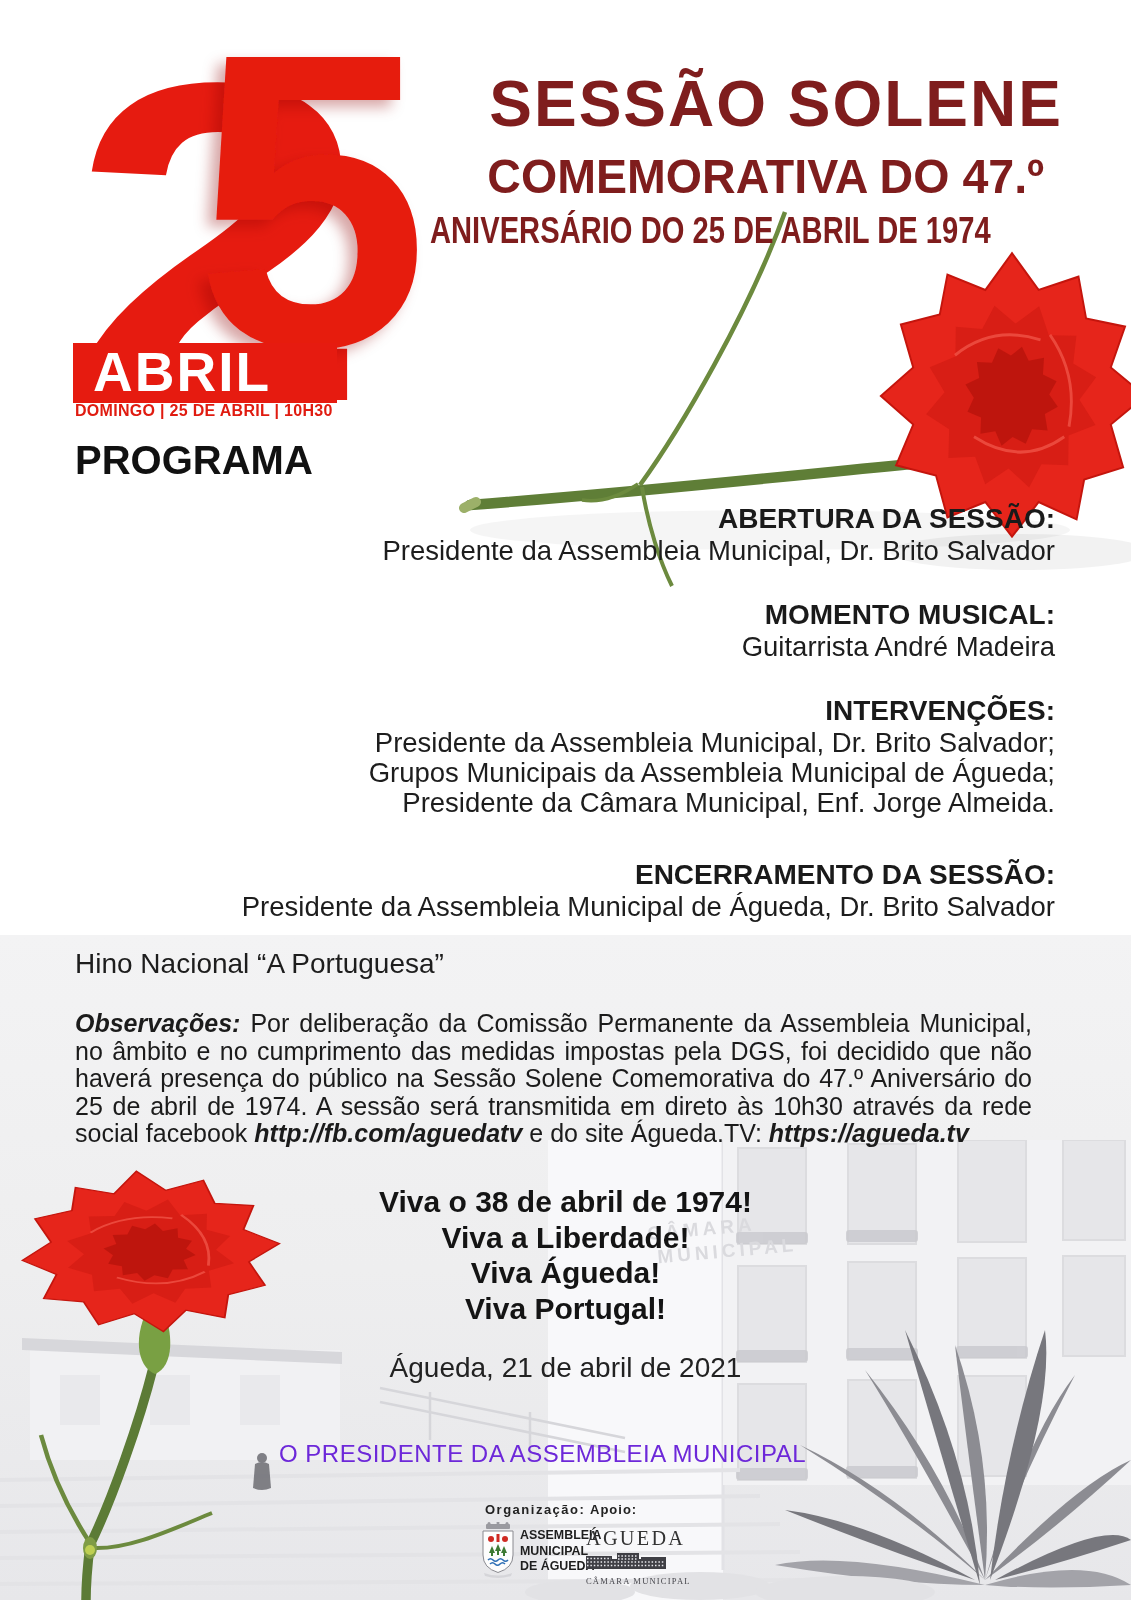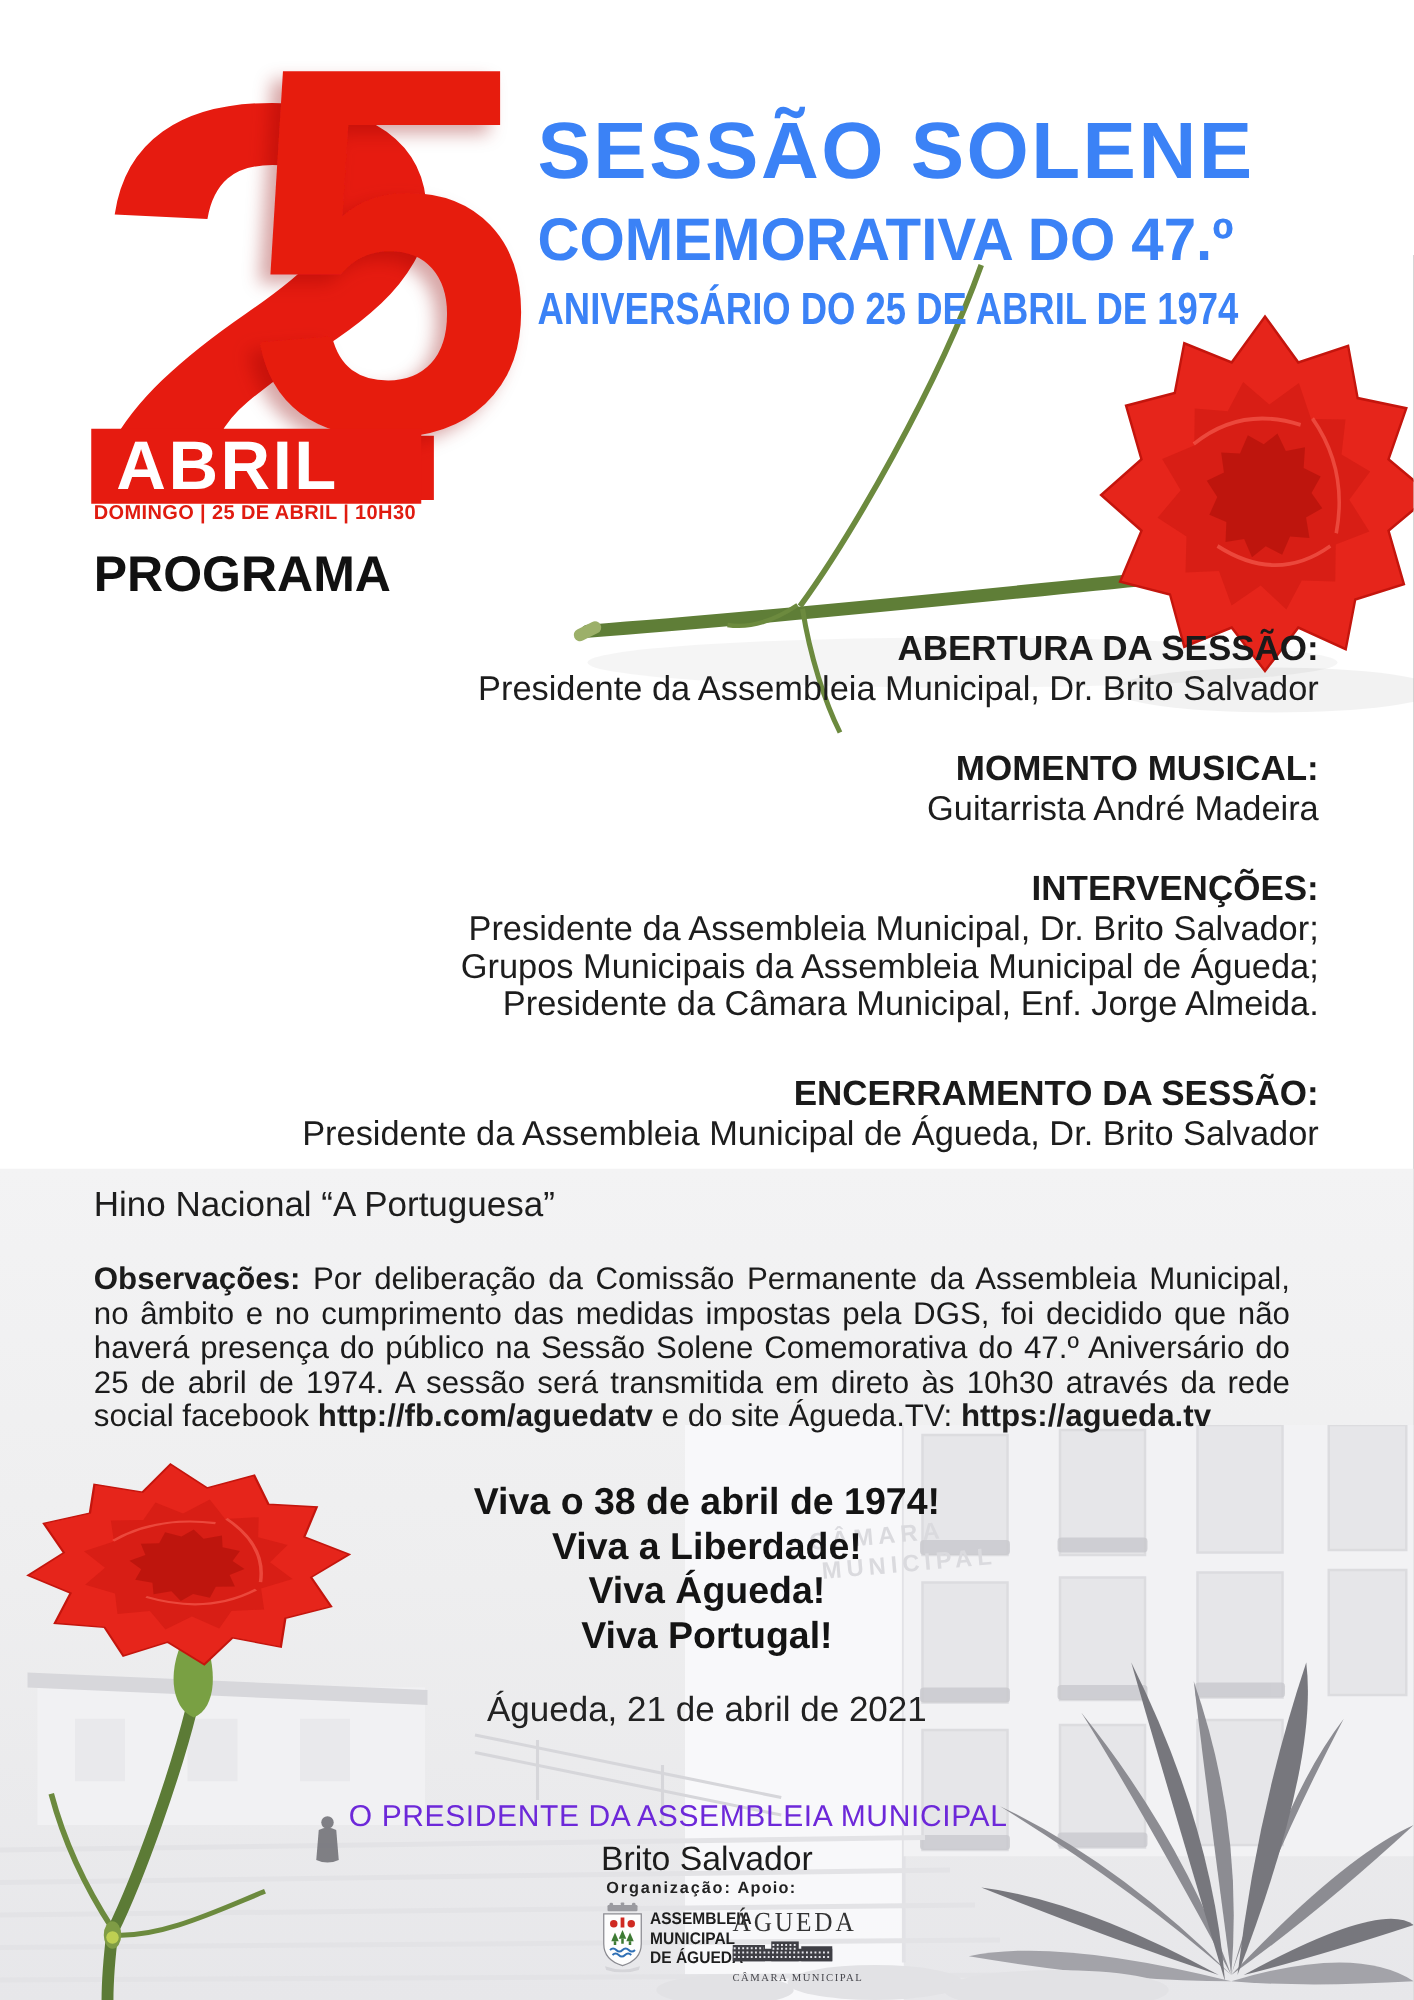--- a/index.html
+++ b/index.html
@@ -9,34 +9,34 @@
     font-family:"Liberation Sans", sans-serif;color:#1a1a1a;
   }
   .abs{position:absolute;}
   
   .gray-band{left:0;top:935px;width:1131px;height:665px;
     background:linear-gradient(180deg,#f3f3f4 0%,#eeeeef 50%,#e7e7ea 100%);}
   
   .logo-svg text{font-family:"Liberation Sans", sans-serif;font-weight:bold;}
   .logo-dateline{left:75px;top:402px;font-size:16px;font-weight:bold;color:#e01b10;letter-spacing:.3px;}
   
-  .title{left:430px;top:88px;line-height:1;color:#3b82f6;}
+  .title{left:430px;top:72px;line-height:1;color:#7f1d1d;text-align:center;}
   .title .t1{font-size:64px;font-weight:bold;letter-spacing:2px;}
   .title .t2{font-size:48px;font-weight:bold;letter-spacing:0;margin-top:17px;transform:scaleX(.97);transform-origin:left;}
   .title .t3{font-size:36px;font-weight:bold;margin-top:12px;transform:scaleX(.81);transform-origin:left;}
   
   .programa-h{left:75px;top:438px;font-size:40px;font-weight:bold;color:#111;text-align:center;}
   .section{left:75px;width:980px;text-align:right;}
   .section .sh{font-size:28px;font-weight:bold;line-height:34px;}
   .section .sl{font-size:27.5px;line-height:30px;color:#1d1d1d;}
   .anthem{left:75px;top:948px;font-size:28px;color:#1d1d1d;}
   
   .obs{left:75px;top:1010px;width:957px;font-size:25px;line-height:27.6px;
     text-align:justify;color:#1b1b1b;}
-  .obs b{font-weight:bold;}
+  .obs b{font-weight:bold;font-style:italic;}
   
   .vivas{left:0;top:1184px;width:1131px;text-align:center;font-size:30px;
     font-weight:bold;line-height:35.5px;color:#141414;}
   .dateline{left:0;top:1352px;width:1131px;text-align:center;font-size:28px;color:#222;}
   .sig-title{left:0;top:1440px;width:1085px;text-align:center;font-size:24px;letter-spacing:.5px;color:#6d28d9;}
   .sig-name{left:0;top:1472px;width:1131px;text-align:center;font-size:27px;color:#1c1c1c;}
   
   .org-label{left:485px;top:1502px;font-size:13px;font-weight:bold;letter-spacing:1.5px;color:#222;}
   .apoio-label{left:590px;top:1502px;font-size:13px;font-weight:bold;letter-spacing:1px;color:#222;}
   .org-lines{left:520px;top:1527px;font-size:13.5px;font-weight:bold;line-height:15.5px;
@@ -232,21 +232,20 @@
   <div class="abs vivas">
     <div>Viva o 38 de abril de 1974!</div>
     <div>Viva a Liberdade!</div>
     <div>Viva Águeda!</div>
     <div>Viva Portugal!</div>
   </div>
 
   <div class="abs dateline">Águeda, 21 de abril de 2021</div>
 
   <div class="abs sig-title">O PRESIDENTE DA ASSEMBLEIA MUNICIPAL</div>
-  <div class="abs sig-name">Brito Salvador</div>
 
   <div class="abs org-label">Organização:</div>
   <div class="abs apoio-label">Apoio:</div>
 
   <svg class="abs" style="left:480px;top:1522px" width="36" height="56" viewBox="0 0 36 56">
     <g fill="#9a9aa0">
       <rect x="6" y="2" width="24" height="5" rx="1"></rect>
       <circle cx="9" cy="1.5" r="1.5"></circle>
         <circle cx="18" cy="1" r="1.5"></circle>
         <circle cx="27" cy="1.5" r="1.5"></circle>

